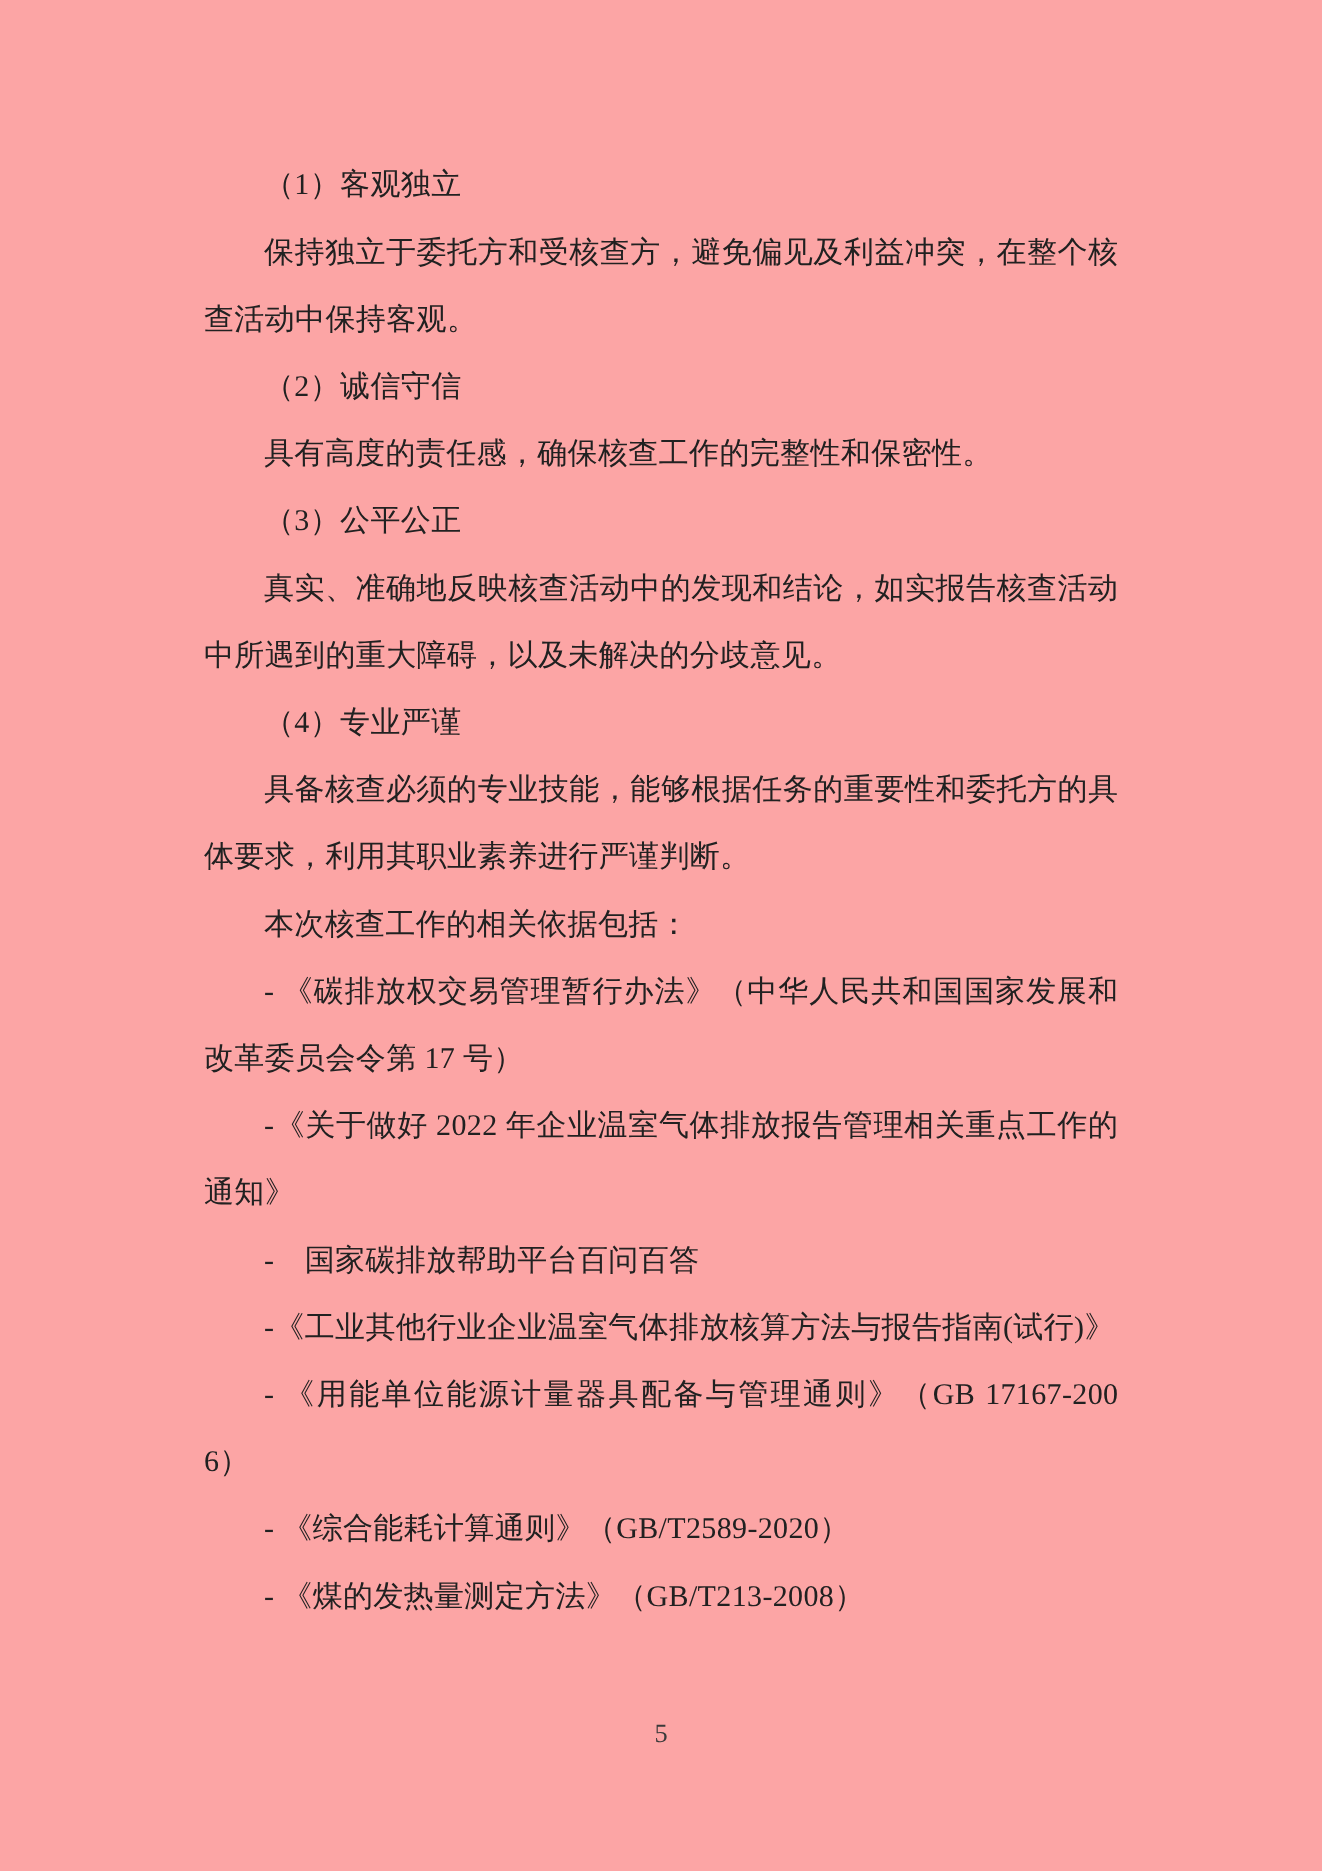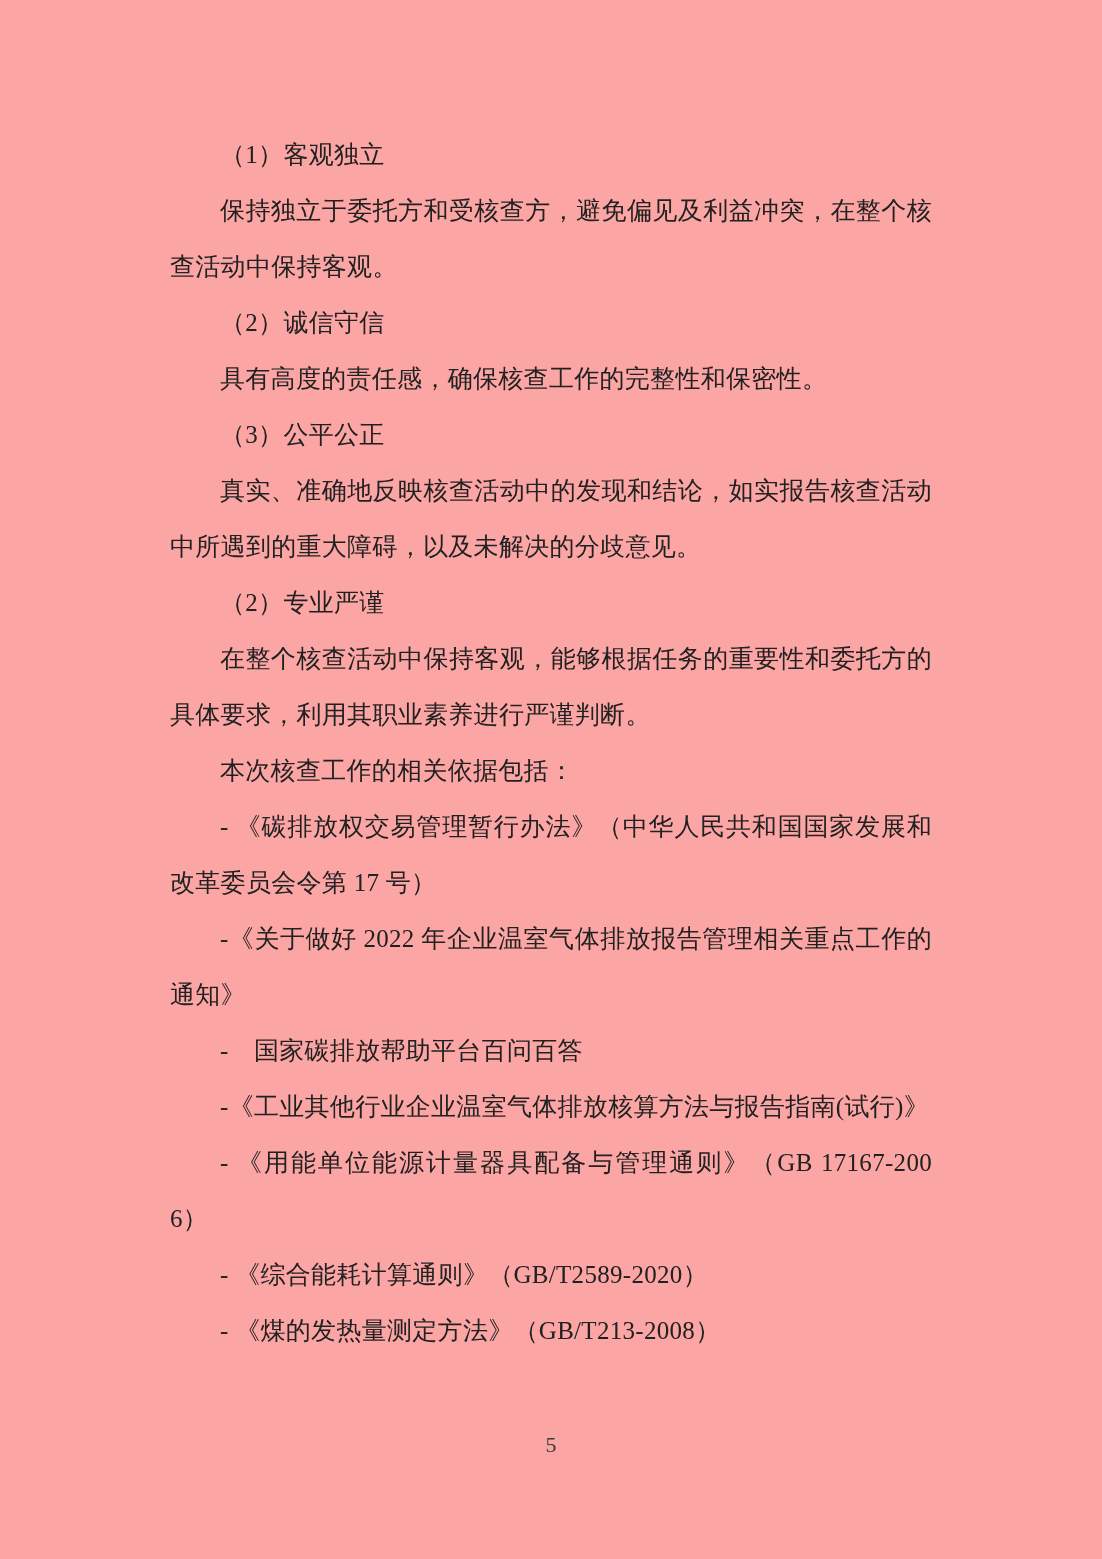--- a/index.html
+++ b/index.html
@@ -53,22 +53,22 @@
 <body>
 
 <div class="page" style="background: #fca5a5; color: rgb(33, 33, 33);">
   <div class="content" id="paragraphs">
       <p class="doc-par heading">（1）客观独立</p>
       <p class="doc-par body">保持独立于委托方和受核查方，避免偏见及利益冲突，在整个核查活动中保持客观。</p>
       <p class="doc-par heading">（2）诚信守信</p>
       <p class="doc-par body">具有高度的责任感，确保核查工作的完整性和保密性。</p>
       <p class="doc-par heading">（3）公平公正</p>
       <p class="doc-par body">真实、准确地反映核查活动中的发现和结论，如实报告核查活动中所遇到的重大障碍，以及未解决的分歧意见。</p>
-      <p class="doc-par heading">（2）专业严谨</p>
-      <p class="doc-par body">在整个核查活动中保持客观，能够根据任务的重要性和委托方的具体要求，利用其职业素养进行严谨判断。</p>
+      <p class="doc-par heading">（4）专业严谨</p>
+      <p class="doc-par body">具备核查必须的专业技能，能够根据任务的重要性和委托方的具体要求，利用其职业素养进行严谨判断。</p>
       <p class="doc-par body">本次核查工作的相关依据包括：</p>
       <p class="doc-par list-item">- 《碳排放权交易管理暂行办法》（中华人民共和国国家发展和改革委员会令第 17 号）</p>
       <p class="doc-par list-item">-《关于做好 2022 年企业温室气体排放报告管理相关重点工作的通知》</p>
       <p class="doc-par list-item">-　国家碳排放帮助平台百问百答</p>
       <p class="doc-par list-item">-《工业其他行业企业温室气体排放核算方法与报告指南(试行)》</p>
       <p class="doc-par list-item">- 《用能单位能源计量器具配备与管理通则》（GB 17167-2006）</p>
       <p class="doc-par list-item">- 《综合能耗计算通则》（GB/T2589-2020）</p>
       <p class="doc-par list-item">- 《煤的发热量测定方法》（GB/T213-2008）</p>
     </div>
   <div class="footer">5</div>

